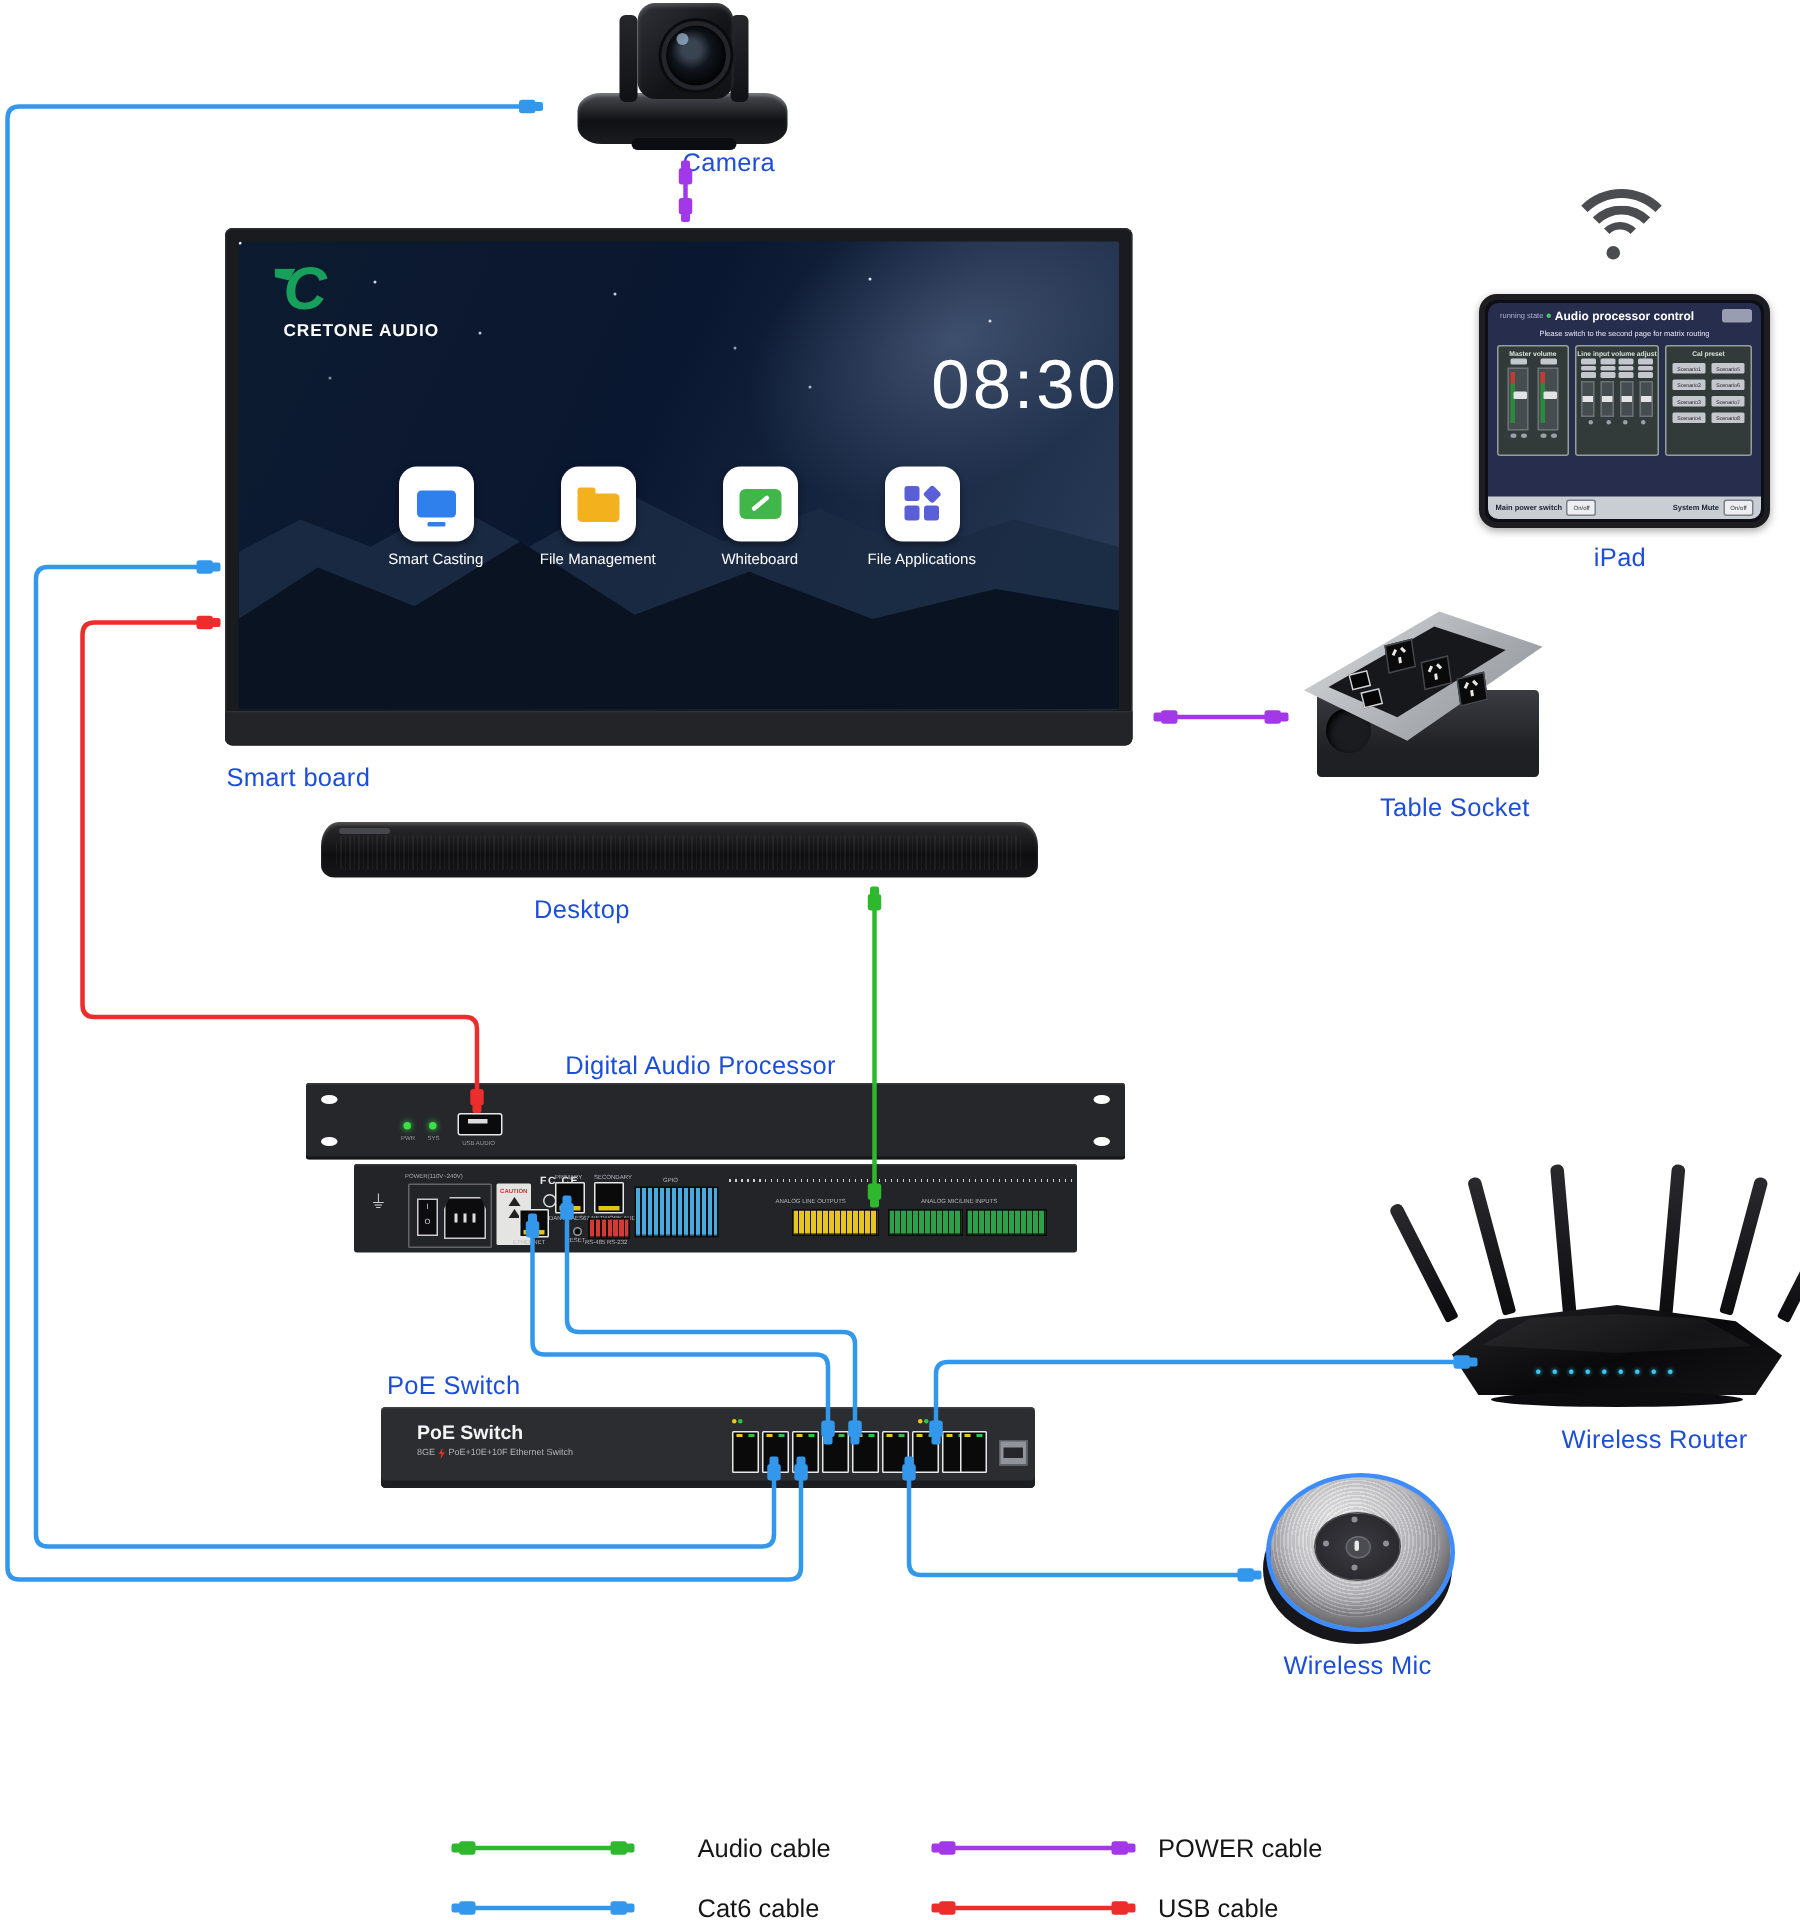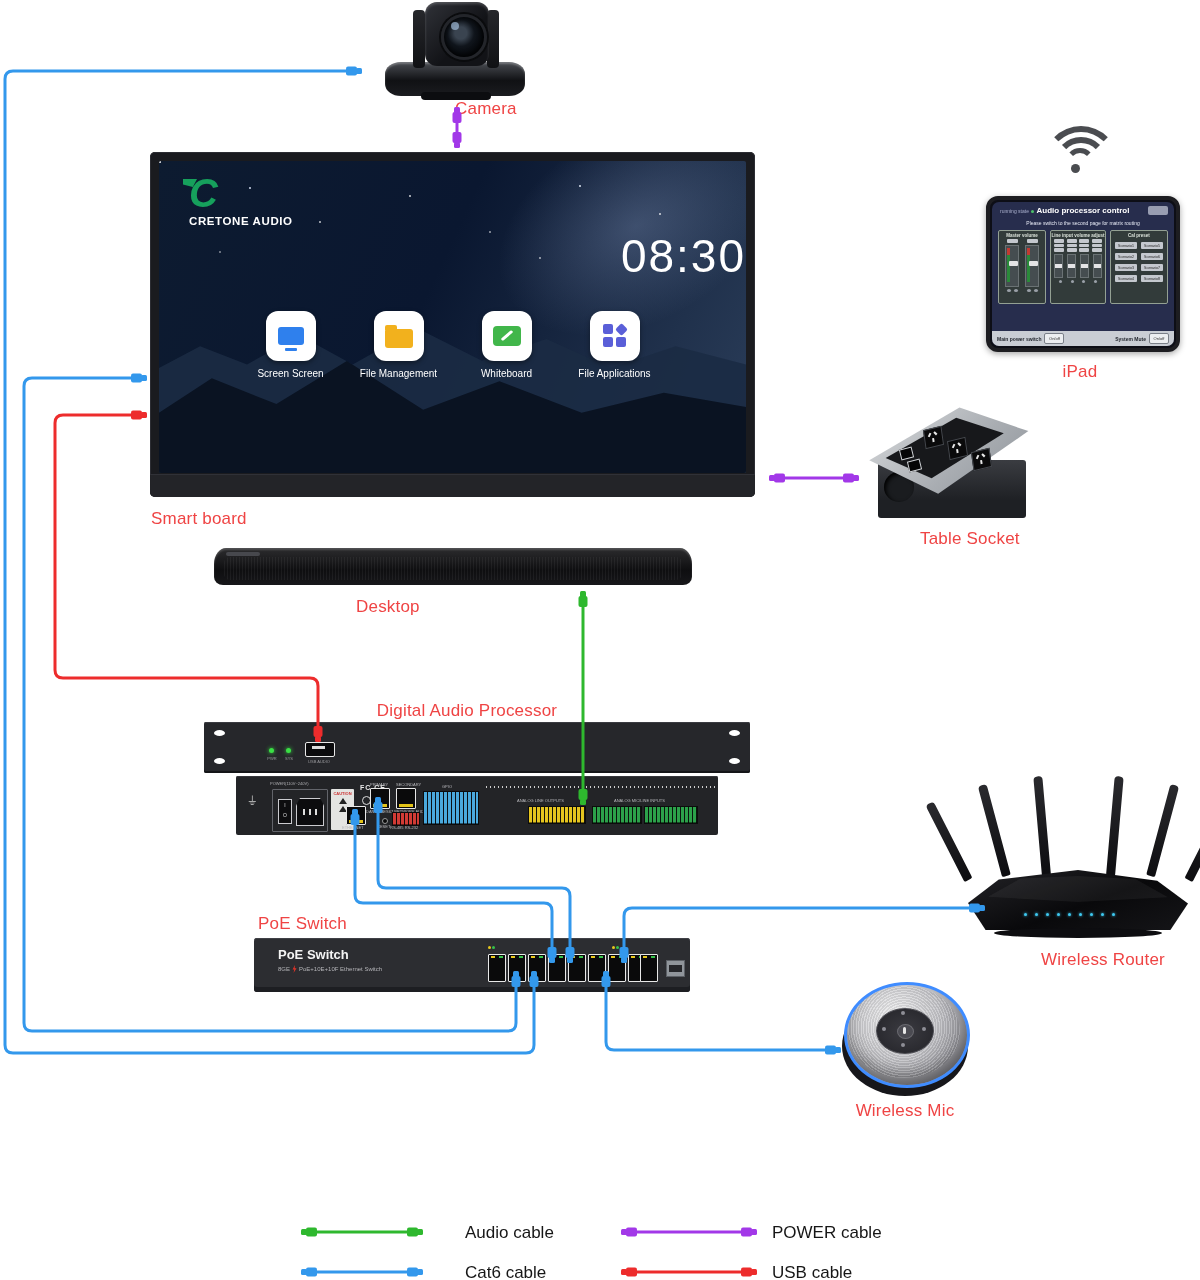--- a/index.html
+++ b/index.html
@@ -1,19 +1,19 @@
 <!DOCTYPE html>
 <html style="--c-audio: #2eb82e; --c-cat6: #3398ec; --c-hdmi: #a238e8; --c-usb: #ed2c2c;"><head>
 <meta charset="utf-8">
 <style>
   html,body{margin:0;padding:0;background:#fff}
   #stage{position:relative;width:1200px;height:1280px;background:#fff;overflow:hidden;
          font-family:"Liberation Sans",sans-serif;color:#1a1a1a}
   .abs{position:absolute}
-  .dev-label{position:absolute;font-size:17px;color:#ef4444;letter-spacing:.2px}
+  .dev-label{position:absolute;font-size:17px;color:#1d4ed8;letter-spacing:.2px}
   .ctr{text-align:center}
 
   
   #cables{position:absolute;left:0;top:0;z-index:40;pointer-events:none}
   .cbl{fill:none;stroke-width:3;stroke-linecap:butt}
   .cable-cat6{stroke:var(--c-cat6,#3398ec)} .plug-cat6{fill:var(--c-cat6,#3398ec)}
   .cable-hdmi{stroke:var(--c-hdmi,#a238e8)} .plug-hdmi{fill:var(--c-hdmi,#a238e8)}
   .cable-audio{stroke:var(--c-audio,#2eb82e)} .plug-audio{fill:var(--c-audio,#2eb82e)}
   .cable-usb{stroke:var(--c-usb,#ed2c2c)} .plug-usb{fill:var(--c-usb,#ed2c2c)}
 
@@ -257,21 +257,21 @@
         <div class="sb-brand">CRETONE AUDIO</div>
       </div>
       <div class="clockwrap">
         <div class="clock">08:30</div>
       </div>
       <div class="apps">
         <div class="app">
           <div class="tile">
               <div class="g-cast"></div>
             </div>
-          <div class="app-label">Screen Screen</div>
+          <div class="app-label">Smart Casting</div>
         </div>
         <div class="app">
           <div class="tile">
               <div class="g-folder"></div>
             </div>
           <div class="app-label">File Management</div>
         </div>
         <div class="app">
           <div class="tile">
               <div class="g-board"></div>

